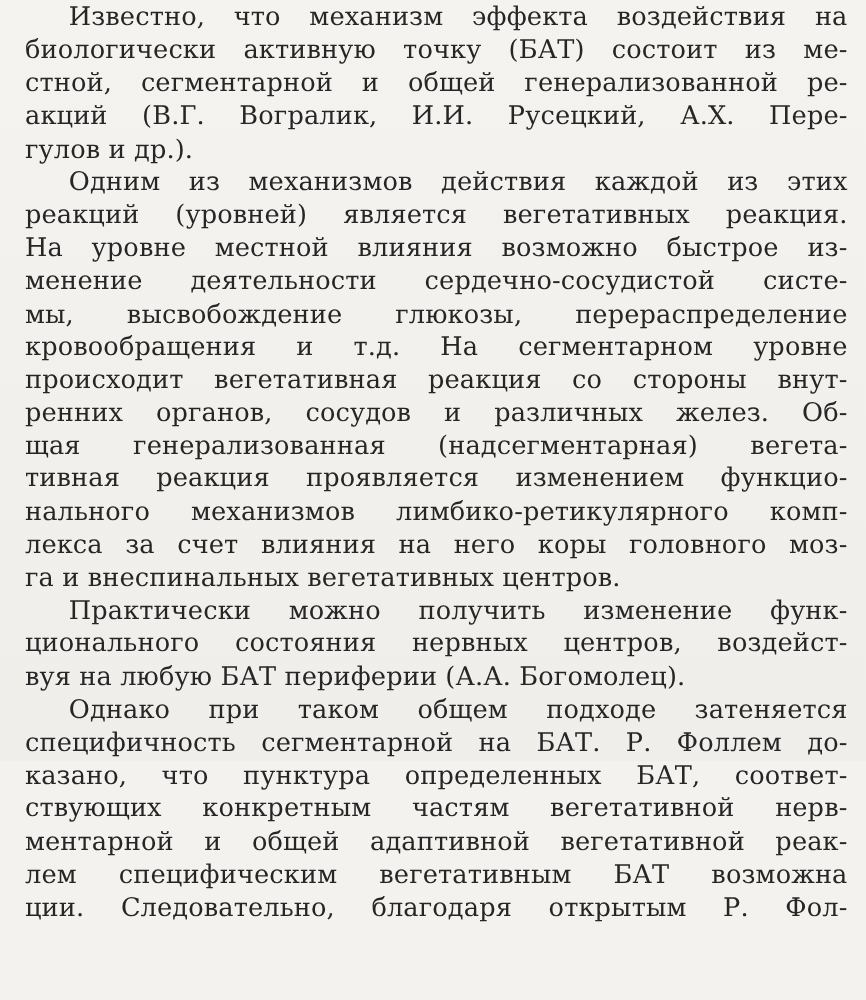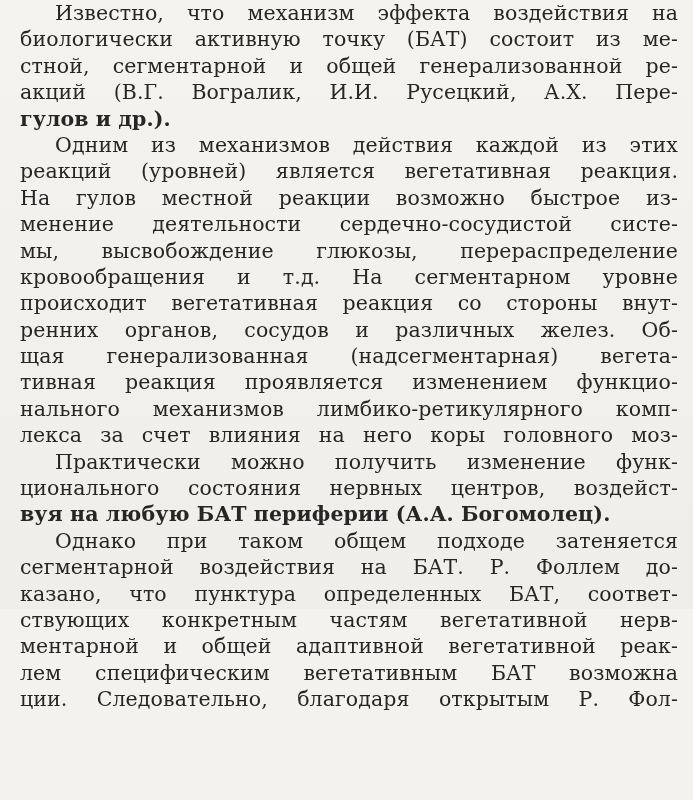--- a/index.html
+++ b/index.html
@@ -23,61 +23,62 @@
     display: block;
     height: 26.4px;
     line-height: 26.4px;
     font-size: 20.5px;
     white-space: nowrap;
     text-align: justify;
     text-align-last: justify;
     letter-spacing: 0.1px;
   }
   .line.indent { padding-left: 35px; width: 623px; }
-  .line.last { text-align-last: left; font-weight: bold; }
+  .line.last { text-align-last: left; }
   .para { display: block; }
 </style>
 </head>
 <body>
 
 <div class="page">
   <div class="text">
 
     <div class="para">
       <span class="line indent">Известно, что механизм эффекта воздействия на</span>
       <span class="line">биологически активную точку (БАТ) состоит из ме-</span>
       <span class="line">стной, сегментарной и общей генерализованной ре-</span>
       <span class="line">акций (В.Г. Вогралик, И.И. Русецкий, А.Х. Пере-</span>
       <span class="line last">гулов и др.).</span>
     </div>
 
     <div class="para">
       <span class="line indent">Одним из механизмов действия каждой из этих</span>
-      <span class="line">реакций (уровней) является вегетативная реакция.</span>
-      <span class="line">На гулов местной реакции возможно быстрое из-</span>
+      <span class="line">реакций (уровней) является вегетативных реакция.</span>
+      <span class="line">На уровне местной влияния возможно быстрое из-</span>
       <span class="line">менение деятельности сердечно-сосудистой систе-</span>
       <span class="line">мы, высвобождение глюкозы, перераспределение</span>
       <span class="line">кровообращения и т.д. На сегментарном уровне</span>
       <span class="line">происходит вегетативная реакция со стороны внут-</span>
       <span class="line">ренних органов, сосудов и различных желез. Об-</span>
       <span class="line">щая генерализованная (надсегментарная) вегета-</span>
       <span class="line">тивная реакция проявляется изменением функцио-</span>
       <span class="line">нального механизмов лимбико-ретикулярного комп-</span>
       <span class="line">лекса за счет влияния на него коры головного моз-</span>
+      <span class="line last">га и внеспинальных вегетативных центров.</span>
     </div>
 
     <div class="para">
       <span class="line indent">Практически можно получить изменение функ-</span>
       <span class="line">ционального состояния нервных центров, воздейст-</span>
       <span class="line last">вуя на любую БАТ периферии (А.А. Богомолец).</span>
     </div>
 
     <div class="para">
       <span class="line indent">Однако при таком общем подходе затеняется</span>
-      <span class="line">сегментарной воздействия на БАТ. Р. Фоллем до-</span>
+      <span class="line">специфичность сегментарной на БАТ. Р. Фоллем до-</span>
       <span class="line">казано, что пунктура определенных БАТ, соответ-</span>
       <span class="line">ствующих конкретным частям вегетативной нерв-</span>
       <span class="line">ментарной и общей адаптивной вегетативной реак-</span>
       <span class="line">лем специфическим вегетативным БАТ возможна</span>
       <span class="line">ции. Следовательно, благодаря открытым Р. Фол-</span>
     </div>
 
   </div>
 </div>
 

